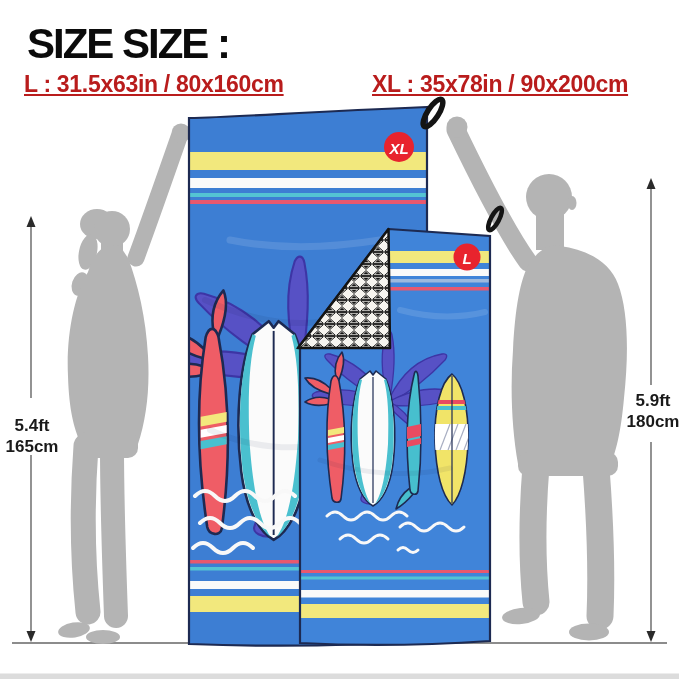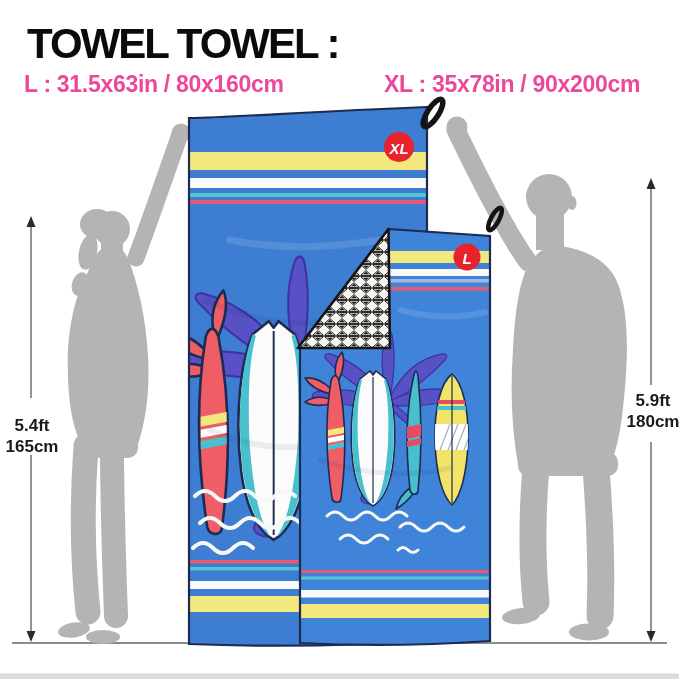--- a/index.html
+++ b/index.html
@@ -1,36 +1,36 @@
 <!DOCTYPE html>
 <html><head>
 <meta charset="utf-8">
 <style>
   html,body{margin:0;padding:0;background:#fff;}
   .stage{position:relative;width:679px;height:679px;background:#ffffff;overflow:hidden;
          font-family:"Liberation Sans", sans-serif;}
   .title{position:absolute;left:27px;top:20px;font-size:42px;font-weight:bold;
          letter-spacing:-2px;color:#0b0b0b;white-space:nowrap;}
-  .size-line{position:absolute;top:71px;font-size:23px;font-weight:600;color:#ec4899;
-         letter-spacing:-0.3px;white-space:nowrap;}
+  .size-line{position:absolute;top:71px;font-size:23px;font-weight:600;color:#b91c1c;
+         letter-spacing:-0.3px;white-space:nowrap;text-decoration:underline;}
   .size-l{left:24px;}
-  .size-xl{left:384px;}
+  .size-xl{left:372px;}
   .measure-label{position:absolute;width:62px;text-align:center;font-size:17px;
          font-weight:bold;color:#1a1a1a;line-height:21px;}
   .measure-left{left:1px;top:403px;margin-top:12px;}
   .measure-right{left:622px;top:390px;}
   svg text{font-family:"Liberation Sans", sans-serif;}
   .badge-text{font-weight:bold;font-style:italic;fill:#ffffff;}
 </style>
 </head>
 <body>
 
 <div class="stage">
 
-  <div class="title">TOWEL TOWEL :</div>
+  <div class="title">SIZE SIZE :</div>
   <div class="size-line size-l">L : 31.5x63in / 80x160cm</div>
   <div class="size-line size-xl">XL : 35x78in / 90x200cm</div>
 
   <div class="measure-label measure-left">
     <div>5.4ft</div>
     <div>165cm</div>
   </div>
   <div class="measure-label measure-right">
     <div>5.9ft</div>
     <div>180cm</div>

